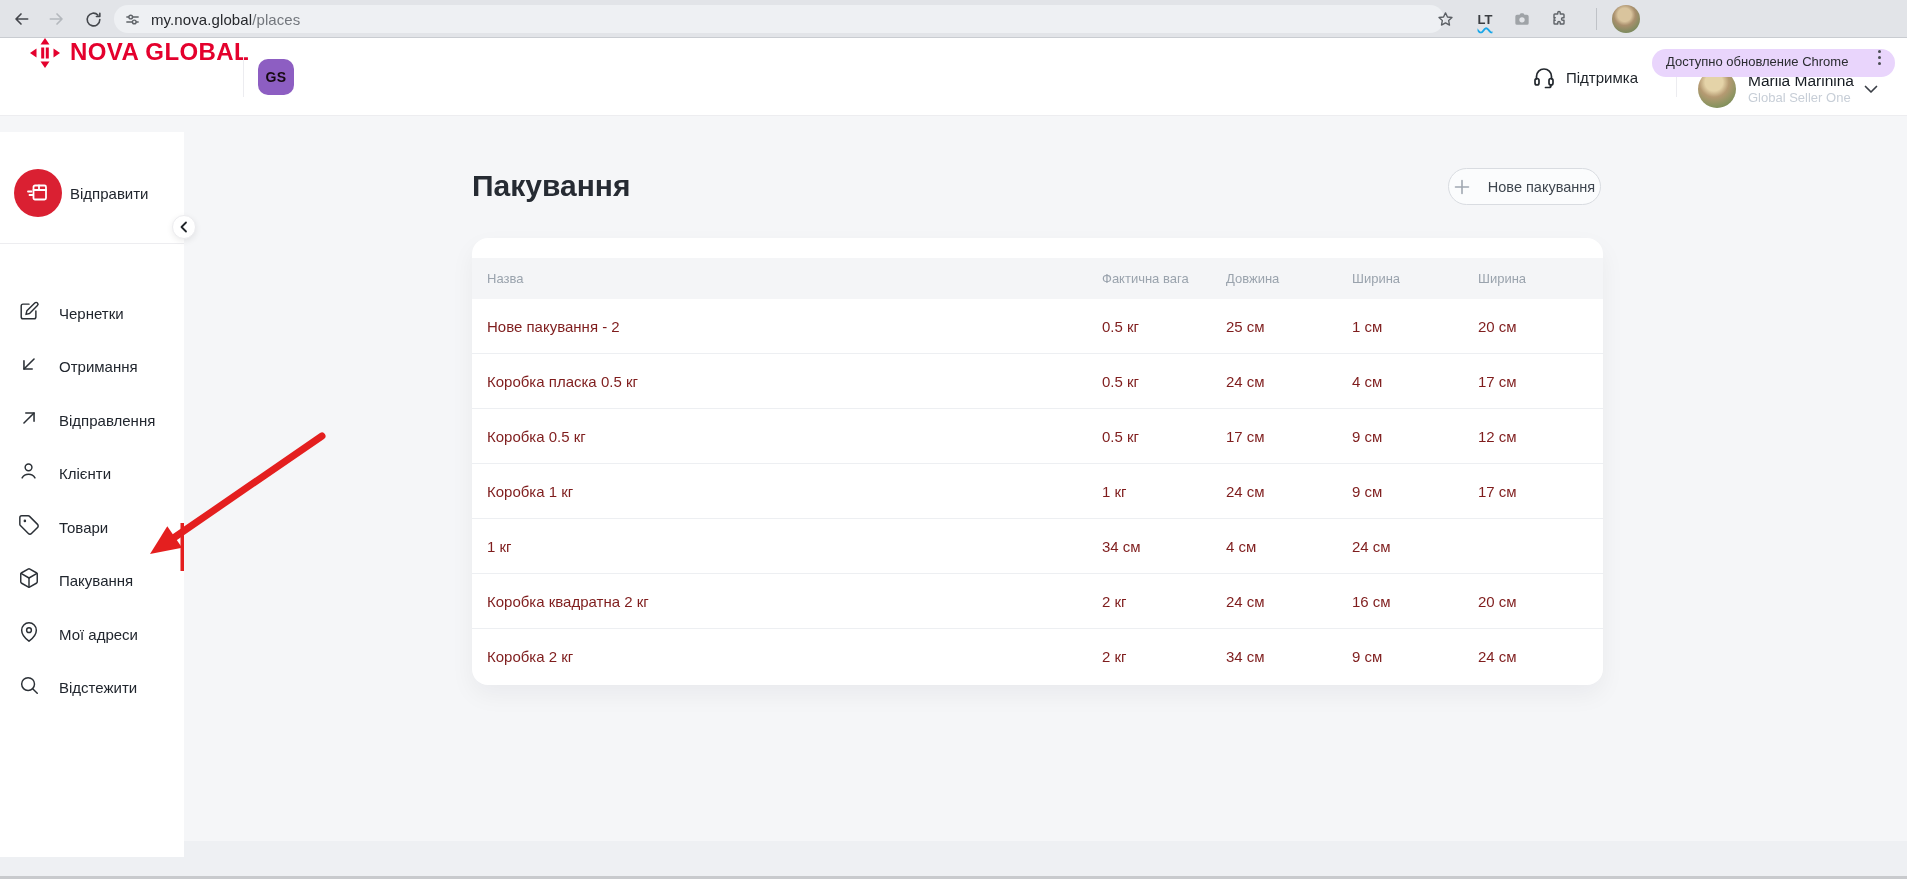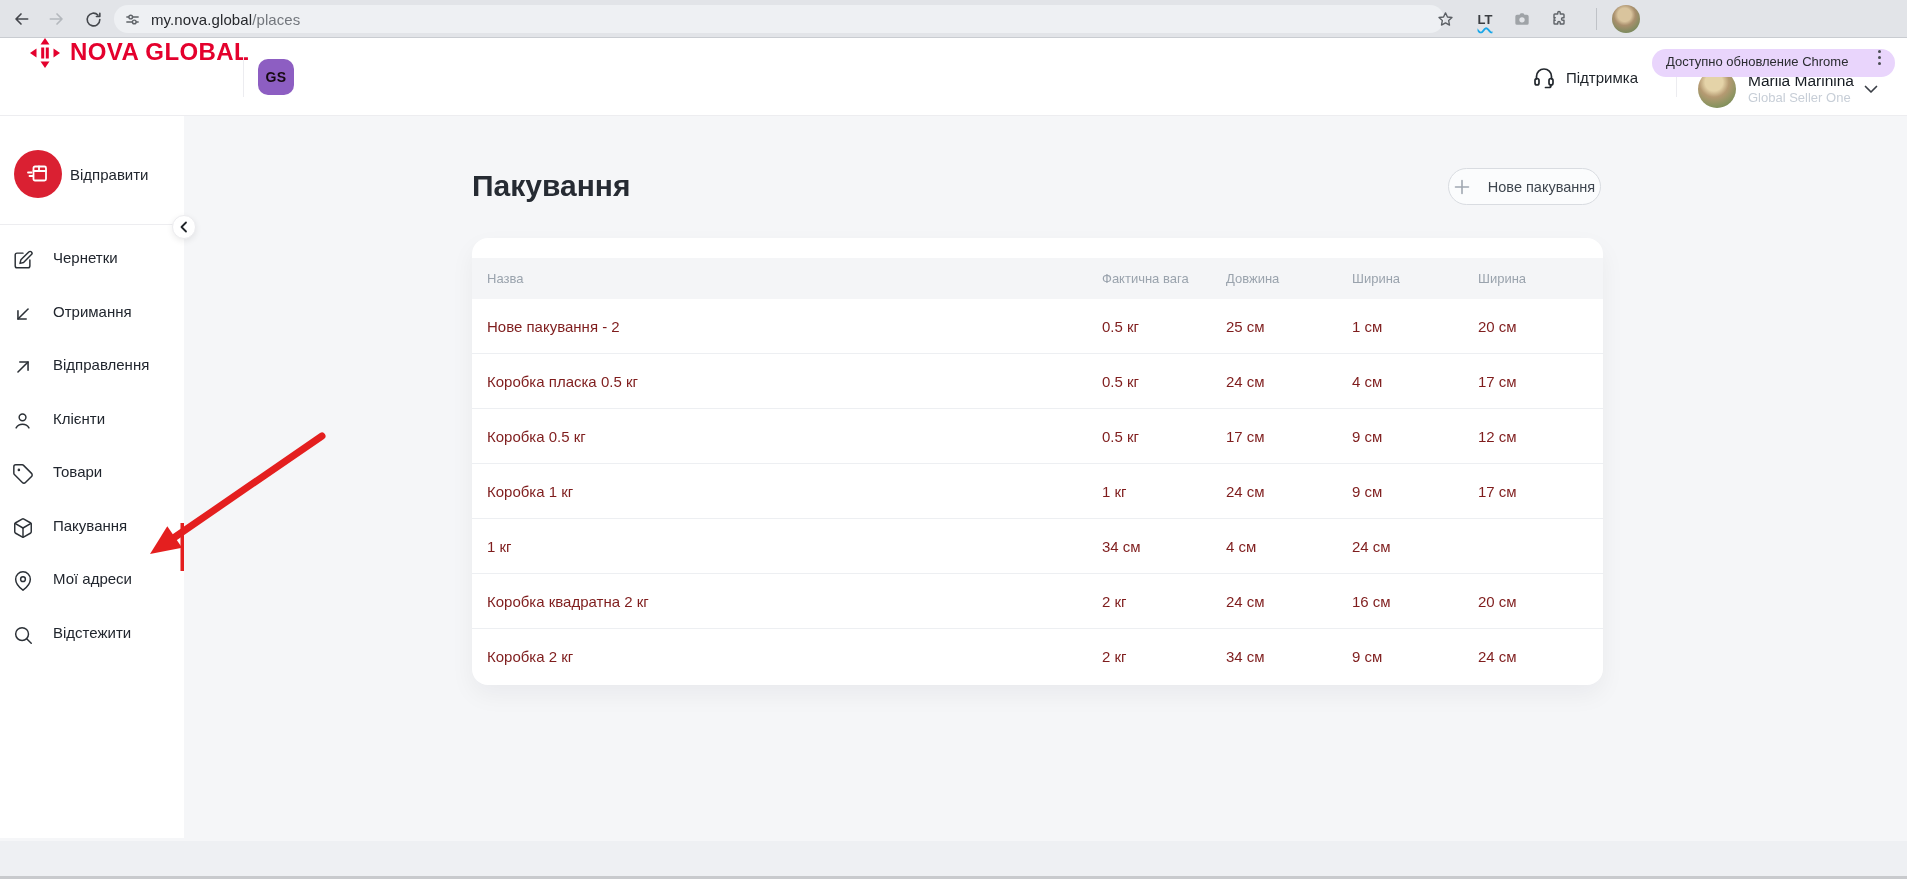--- a/index.html
+++ b/index.html
@@ -44,31 +44,31 @@
   .hd-divider2 { position:absolute; left:1676px; top:19px; width:1px; height:40px; background:#ececf0; }
   .user-menu { position:absolute; left:1698px; top:12px; height:78px; display:flex; align-items:center; }
   .user-avatar { width:38px; height:38px; border-radius:50%;
                  background: radial-gradient(circle at 42% 32%, #e4d3a8 0 26%, #b59a72 44%, #88935f 72%, #647247); }
   .user-texts { margin-left:12px; line-height:1.15; }
   .user-name { font-size:15.5px; color:#161b22; }
   .user-role { font-size:13px; color:#c7ced7; margin-top:2px; }
   .user-chevron { margin-left:10px; display:flex; }
 
   
-  .sidebar { position:absolute; left:0; top:113px; width:184px; height:725px; background:#fff; z-index:5; }
+  .sidebar { position:absolute; left:0; top:132px; width:184px; height:725px; background:#fff; z-index:5; }
   .send-block { position:absolute; left:0; top:37px; width:184px; height:48px; display:flex; align-items:center; }
   .send-circle { position:absolute; left:14px; top:0; width:48px; height:48px; border-radius:50%;
                  background:#da2032; display:flex; align-items:center; justify-content:center; }
   .send-label { position:absolute; left:70px; font-size:15px; color:#21262e; }
   .sb-divider { position:absolute; left:0; top:111px; width:184px; height:1px; background:#ededf0; }
   .collapse-btn { position:absolute; left:172px; top:99px; width:24px; height:24px; border-radius:50%;
                   background:#fff; border:1px solid #ececef; box-shadow:0 2px 6px rgba(0,0,0,.08);
                   display:flex; align-items:center; justify-content:center; z-index:8; }
   .menu { position:absolute; left:0; top:136px; width:184px; }
-  .menu-item { height:53.5px; display:flex; align-items:flex-start; padding-left:12px; gap:19px; cursor:pointer; }
+  .menu-item { height:53.5px; display:flex; align-items:flex-end; padding-left:18px; gap:19px; cursor:pointer; }
   .mi-icon { width:22px; height:22px; display:flex; align-items:center; justify-content:center; }
   .mi-label { font-size:15px; color:#21262e; white-space:nowrap; }
 
   
   .content-bg { position:absolute; left:184px; top:116px; width:1723px; height:725px; background:#f5f6f8; }
   .page-title { position:absolute; left:472px; top:169px; font-size:30px; font-weight:700; color:#262b33; }
   .new-btn { position:absolute; left:1448px; top:168px; width:153px; height:37px; border-radius:18.5px;
              background:#fbfcfd; border:1px solid #d9dce1; display:flex; align-items:center;
              justify-content:center; gap:18px; cursor:pointer; }
   .new-btn-label { font-size:14.5px; color:#3f464f; white-space:nowrap; }

